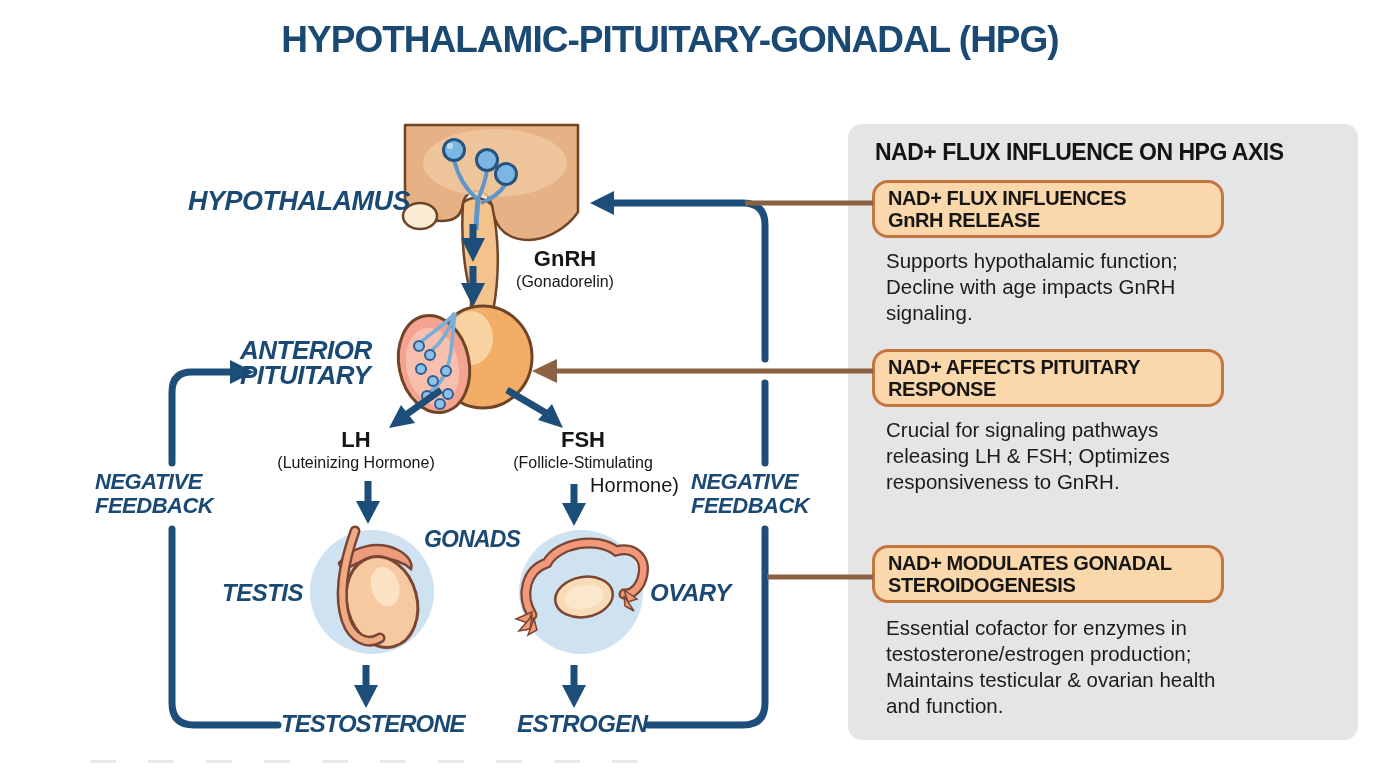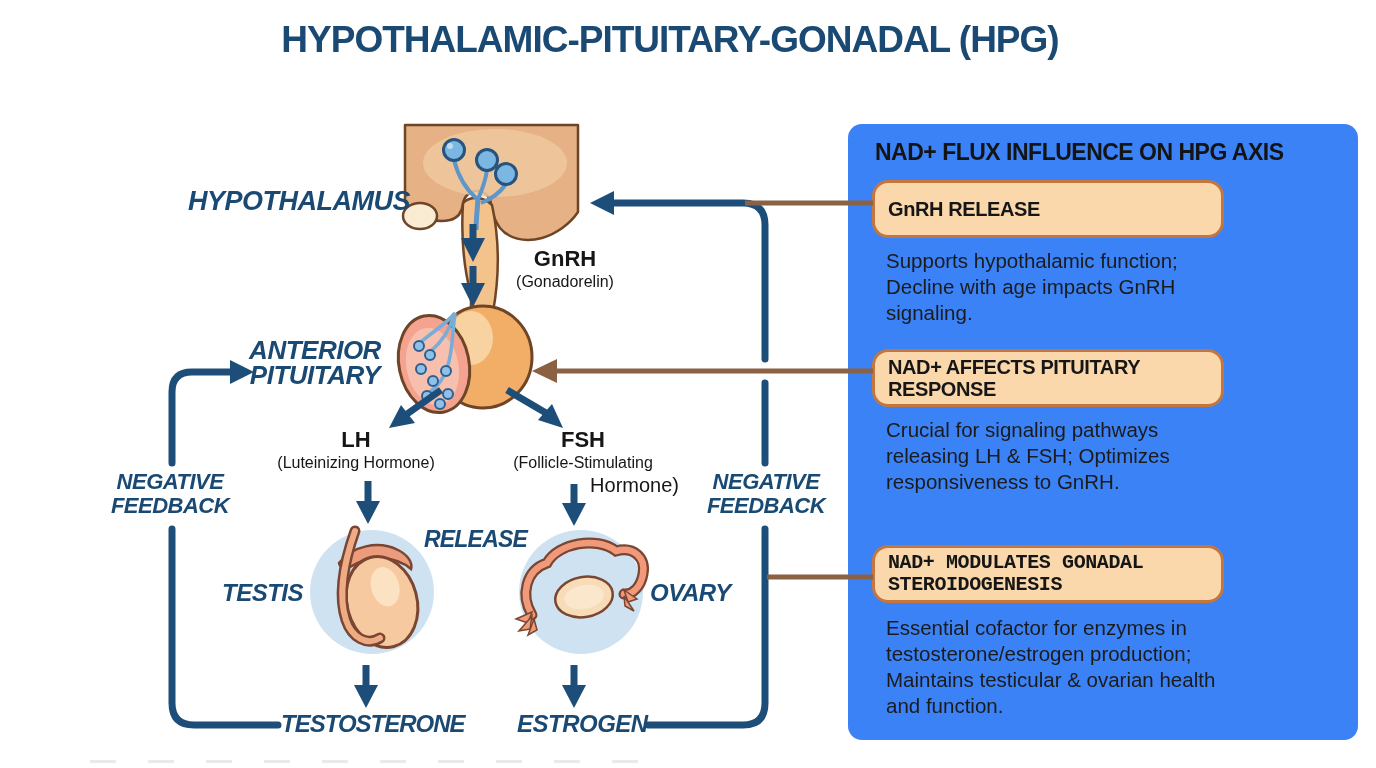--- a/index.html
+++ b/index.html
@@ -3,36 +3,36 @@
 <meta charset="utf-8">
 <style>
   html,body{margin:0;padding:0;background:#fff;}
   .stage{position:relative;width:1376px;height:768px;background:#ffffff;overflow:hidden;
          font-family:"Liberation Sans",sans-serif;border-radius:8px;}
   
   .title{position:absolute;left:170px;top:20px;width:1000px;text-align:center;z-index:2;
          color:#1a4a73;font-weight:bold;font-size:37px;line-height:39px;letter-spacing:-1px;}
   
   .navy{position:absolute;color:#1a4a73;font-weight:bold;letter-spacing:-0.5px;z-index:2;white-space:nowrap;font-style:italic;}
-  .center{text-align:center;}
+  .center{text-align:left;}
   
   .hblock{position:absolute;z-index:2;text-align:center;color:#161616;}
   .hname{font-weight:bold;font-size:22px;line-height:24px;}
   .hsub{font-size:16px;line-height:22px;}
   .hsub-right{font-size:20px;line-height:22px;text-align:right;}
   
-  .panel{position:absolute;left:848px;top:124px;width:510px;height:616px;background:#3b82f6;
+  .panel{position:absolute;left:848px;top:124px;width:510px;height:616px;background:#e5e5e5;
          border-radius:14px;z-index:0;}
   .panel-heading{position:absolute;left:27px;top:15px;color:#141414;font-weight:bold;
                  font-size:23px;letter-spacing:-0.5px;white-space:nowrap;}
   .card{position:absolute;left:24px;width:352px;height:58px;background:#fad8ab;
         border:3px solid #c4763f;border-radius:16px;box-sizing:border-box;
         display:flex;flex-direction:column;justify-content:center;padding-left:13px;}
   .card-line{color:#161616;font-weight:bold;font-size:20px;line-height:22px;letter-spacing:-0.4px;white-space:nowrap;}
-  .card1{top:56px;} .card2{top:225px;} .card3{top:421px;font-family:Liberation Mono, monospace;}
+  .card1{top:56px;} .card2{top:225px;} .card3{top:421px;}
   .para{position:absolute;left:38px;width:334px;color:#1b1b1b;font-size:20.5px;line-height:26px;}
   .para1{top:124px;} .para2{top:293px;} .para3{top:491px;}
   
   .overlay{position:absolute;left:0;top:0;z-index:1;pointer-events:none;}
   
   .bottom-dashes{position:absolute;left:90px;top:760px;width:560px;height:3px;opacity:.6;z-index:0;
     background:repeating-linear-gradient(90deg,#dcdcdc 0 26px,transparent 26px 58px);}
 </style>
 </head>
 <body>
@@ -40,20 +40,21 @@
 <div class="stage">
 
   <div class="title">
     <div>HYPOTHALAMIC-PITUITARY-GONADAL (HPG)</div>
   </div>
 
   <div class="panel">
     <div class="panel-heading">NAD+ FLUX INFLUENCE ON HPG AXIS</div>
 
     <div class="card card1">
+      <div class="card-line">NAD+ FLUX INFLUENCES</div>
       <div class="card-line">GnRH RELEASE</div>
     </div>
     <div class="para para1">Supports hypothalamic function; Decline with age impacts GnRH signaling.</div>
 
     <div class="card card2">
       <div class="card-line">NAD+ AFFECTS PITUITARY</div>
       <div class="card-line">RESPONSE</div>
     </div>
     <div class="para para2">Crucial for signaling pathways releasing LH &amp; FSH; Optimizes responsiveness to GnRH.</div>
 
@@ -224,21 +225,21 @@
     <div class="hname">LH</div>
     <div class="hsub">(Luteinizing Hormone)</div>
   </div>
 
   <div class="hblock" style="left:487px;top:428px;width:192px;">
     <div class="hname">FSH</div>
     <div class="hsub">(Follicle-Stimulating</div>
     <div class="hsub-right">Hormone)</div>
   </div>
 
-  <div class="navy" style="left:424px;top:526px;font-size:23px;letter-spacing:-0.8px;">RELEASE</div>
+  <div class="navy" style="left:424px;top:526px;font-size:23px;letter-spacing:-0.8px;">GONADS</div>
 
   <div class="navy" style="left:222px;top:579px;font-size:24px;">TESTIS</div>
 
   <div class="navy" style="left:650px;top:579px;font-size:24px;">OVARY</div>
 
   <div class="navy" style="left:281px;top:710px;font-size:24px;letter-spacing:-1px;">TESTOSTERONE</div>
 
   <div class="navy" style="left:517px;top:710px;font-size:24px;letter-spacing:-0.5px;">ESTROGEN</div>
 
   <div class="bottom-dashes"></div>

